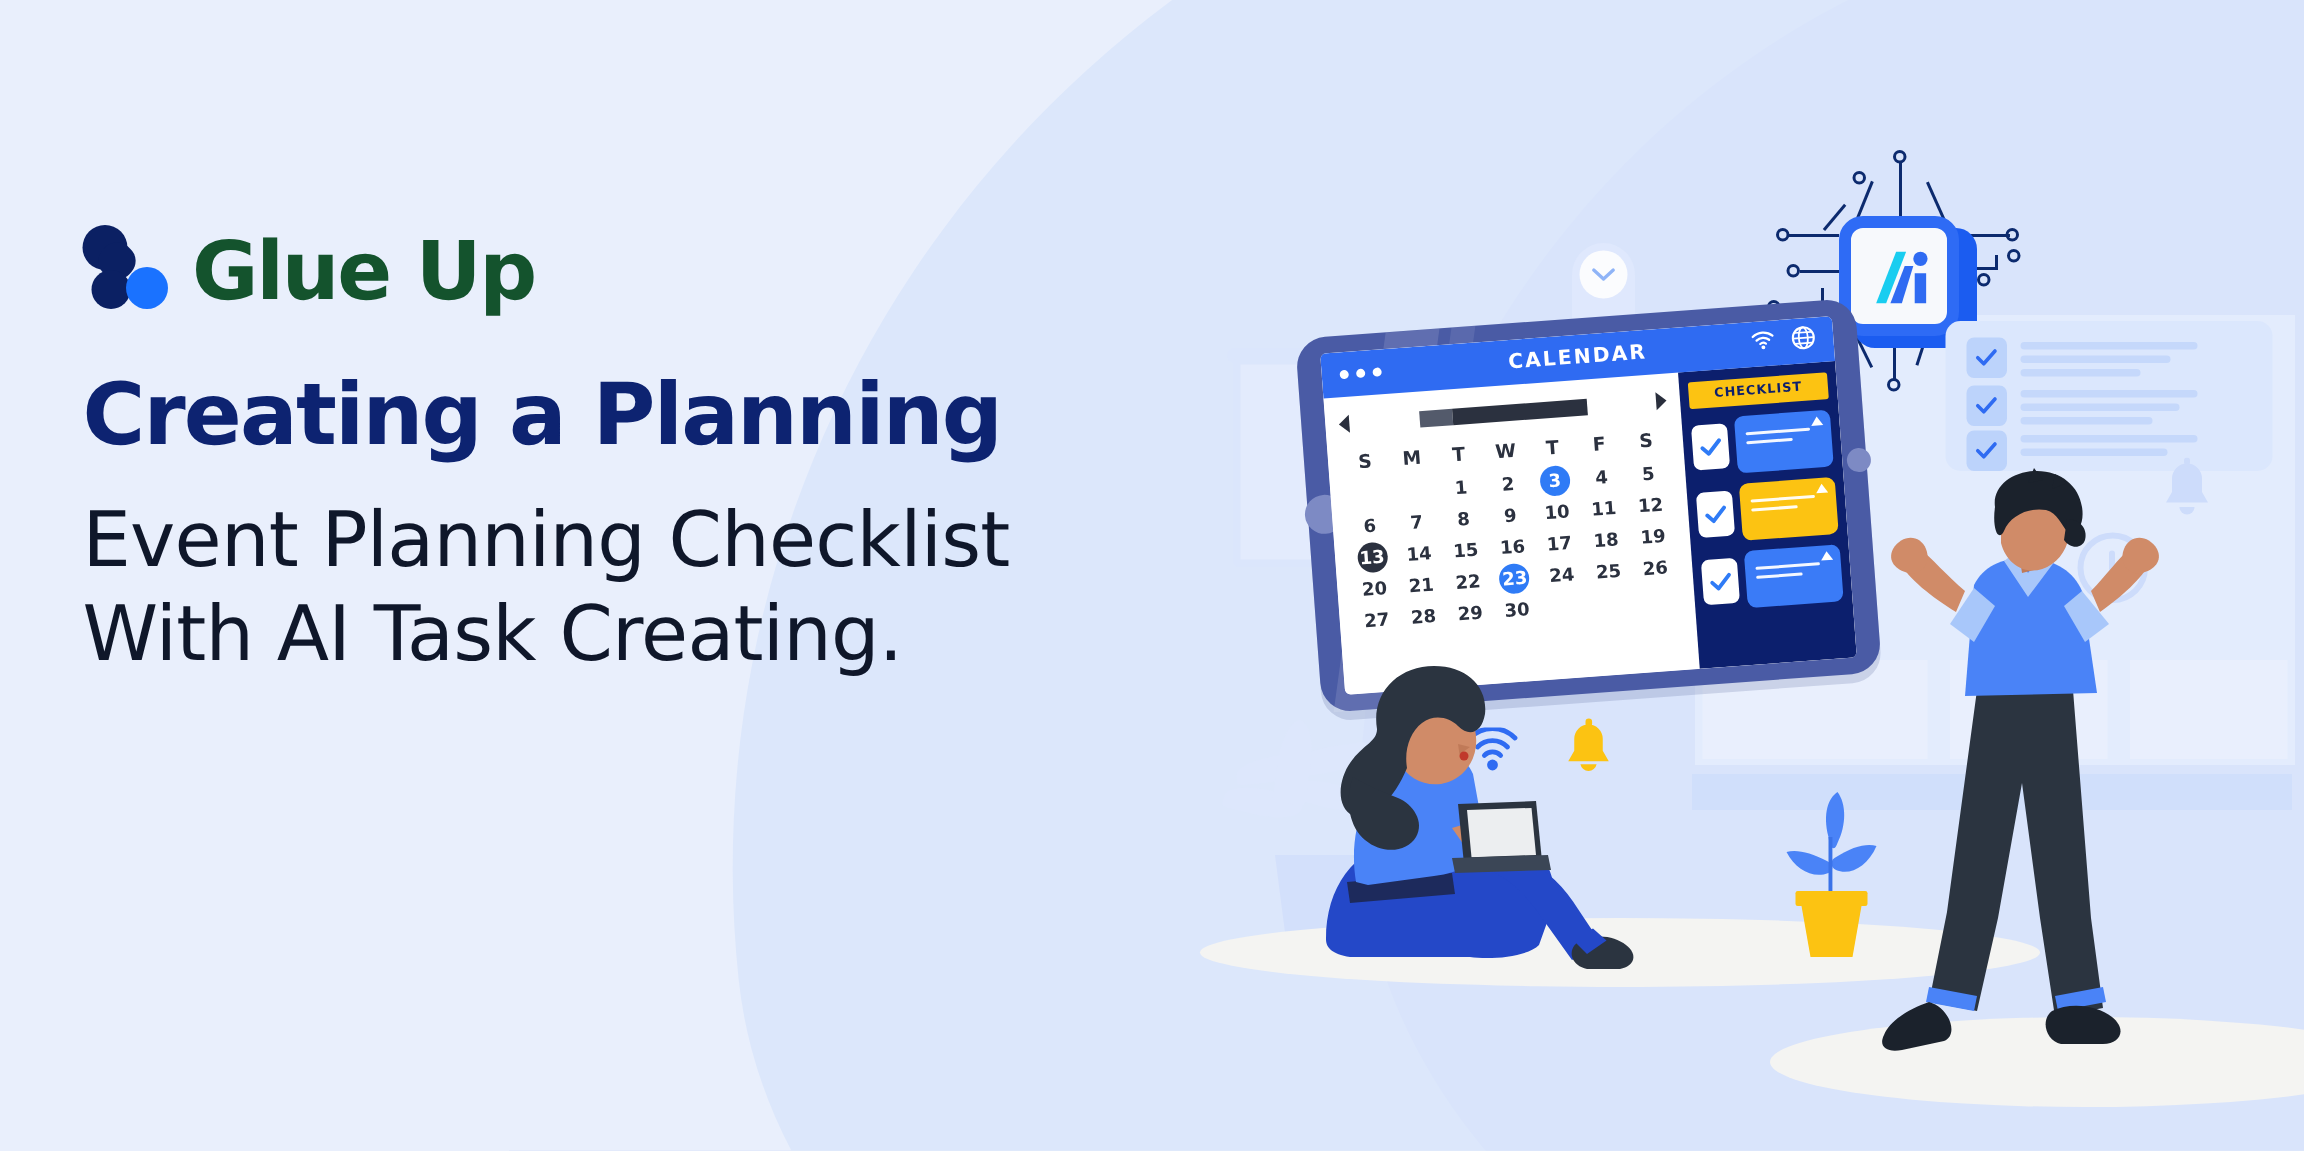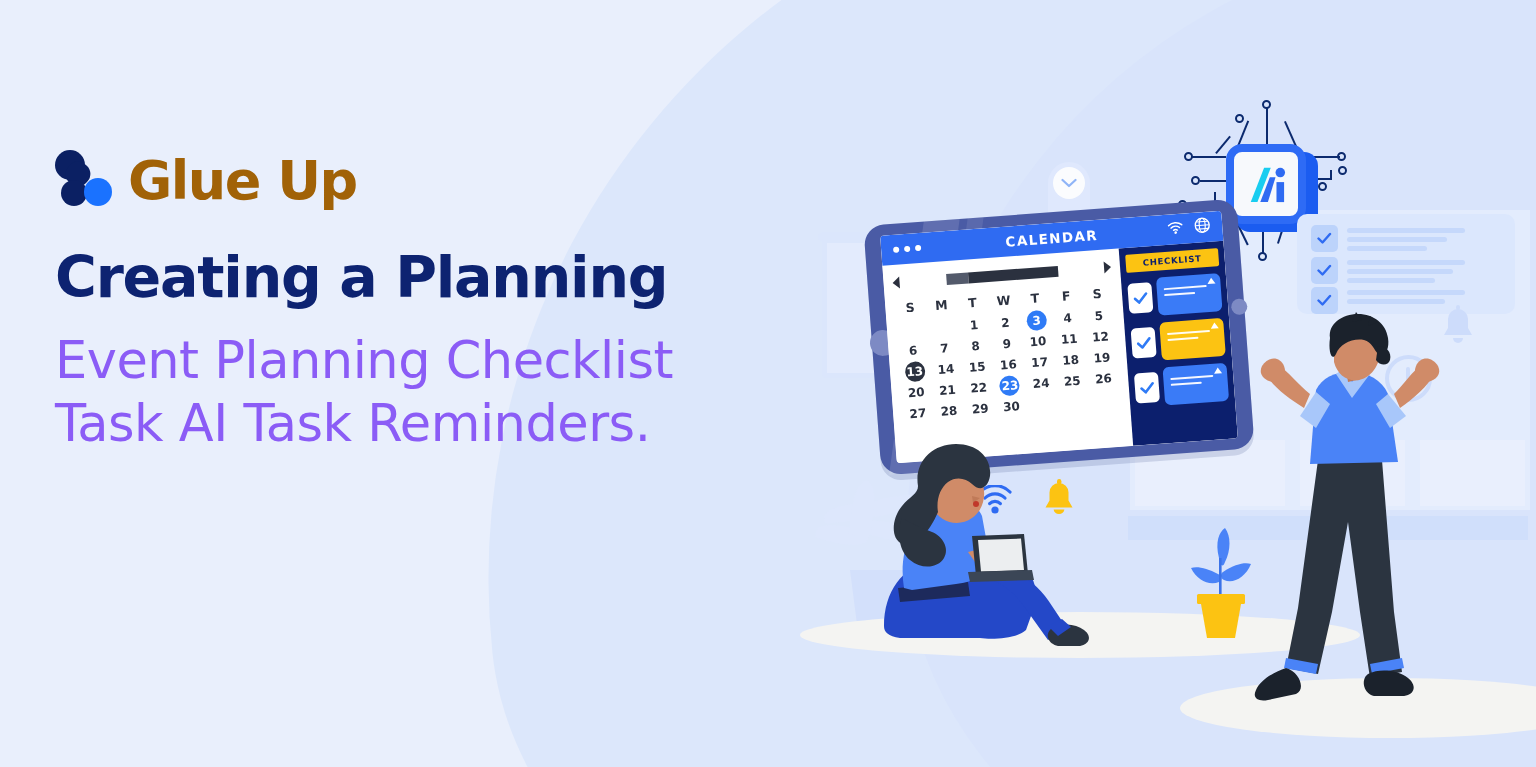--- a/index.html
+++ b/index.html
@@ -70,33 +70,33 @@
     position:absolute; background:#dde7fc; border-radius:60% 8% 60% 8%;
   }
 
   
   .logo { position:absolute; left:54px; top:143px; width:260px; height:72px; }
   .logo-mark { position:absolute; left:0; top:5px; width:62px; height:62px; }
   .logo-text {
     position:absolute; left:74px; top:6px;
     font-family:"DejaVu Sans", sans-serif;
     font-size:54px; font-weight:700; letter-spacing:-1.5px;
-    color:#a16207; white-space:nowrap;
+    color:#14532d; white-space:nowrap;
   }
 
   
   .headline { position:absolute; left:55px; top:248px; width:760px; }
   .h-bold {
     font-family:"DejaVu Sans", sans-serif;
     font-size:57px; font-weight:700; color:#0d2371;
     letter-spacing:-1.2px; line-height:1.05;
   }
   .h-reg {
     font-family:"DejaVu Sans", sans-serif;
-    font-size:51px; font-weight:400; color:#8b5cf6;
+    font-size:51px; font-weight:400; color:#0f172a;
     letter-spacing:-0.5px; line-height:1.20; margin-top:22px;
   }
 
   
   .chip-wrap { position:absolute; left:1178px; top:100px; width:180px; height:180px; }
   .chip-shadow {
     position:absolute; left:58px; top:52px; width:82px; height:80px;
     background:#1b5cf0; border-radius:14px;
   }
   .chip-body {
@@ -299,21 +299,21 @@
         <circle cx="20" cy="45" r="13" fill="#0b2063"></circle>
         <circle cx="44" cy="44" r="14" fill="#1a72ff"></circle>
       </svg>
     </div>
     <div class="logo-text">Glue Up</div>
   </div>
 
   <div class="headline">
     <div class="h-bold">Creating a Planning</div>
     <div class="h-reg">Event Planning Checklist</div>
-    <div class="h-reg" style="margin-top:2px">Task AI Task Reminders.</div>
+    <div class="h-reg" style="margin-top:2px">With AI Task Creating.</div>
   </div>
 
   <div class="chip-wrap">
 
     <div class="trace" style="left:88px; top:8px;  width:2.4px; height:40px;"></div>
     <div class="node" style="left:84px; top:0px;"></div>
     <div class="trace" style="left:64px; top:20px; width:2.4px; height:28px; transform:rotate(22deg);"></div>
     <div class="node" style="left:57px; top:14px;"></div>
     <div class="trace" style="left:112px;top:20px; width:2.4px; height:30px; transform:rotate(-24deg);"></div>
     <div class="trace" style="left:44px; top:34px; width:2.4px; height:22px; transform:rotate(40deg);"></div>

